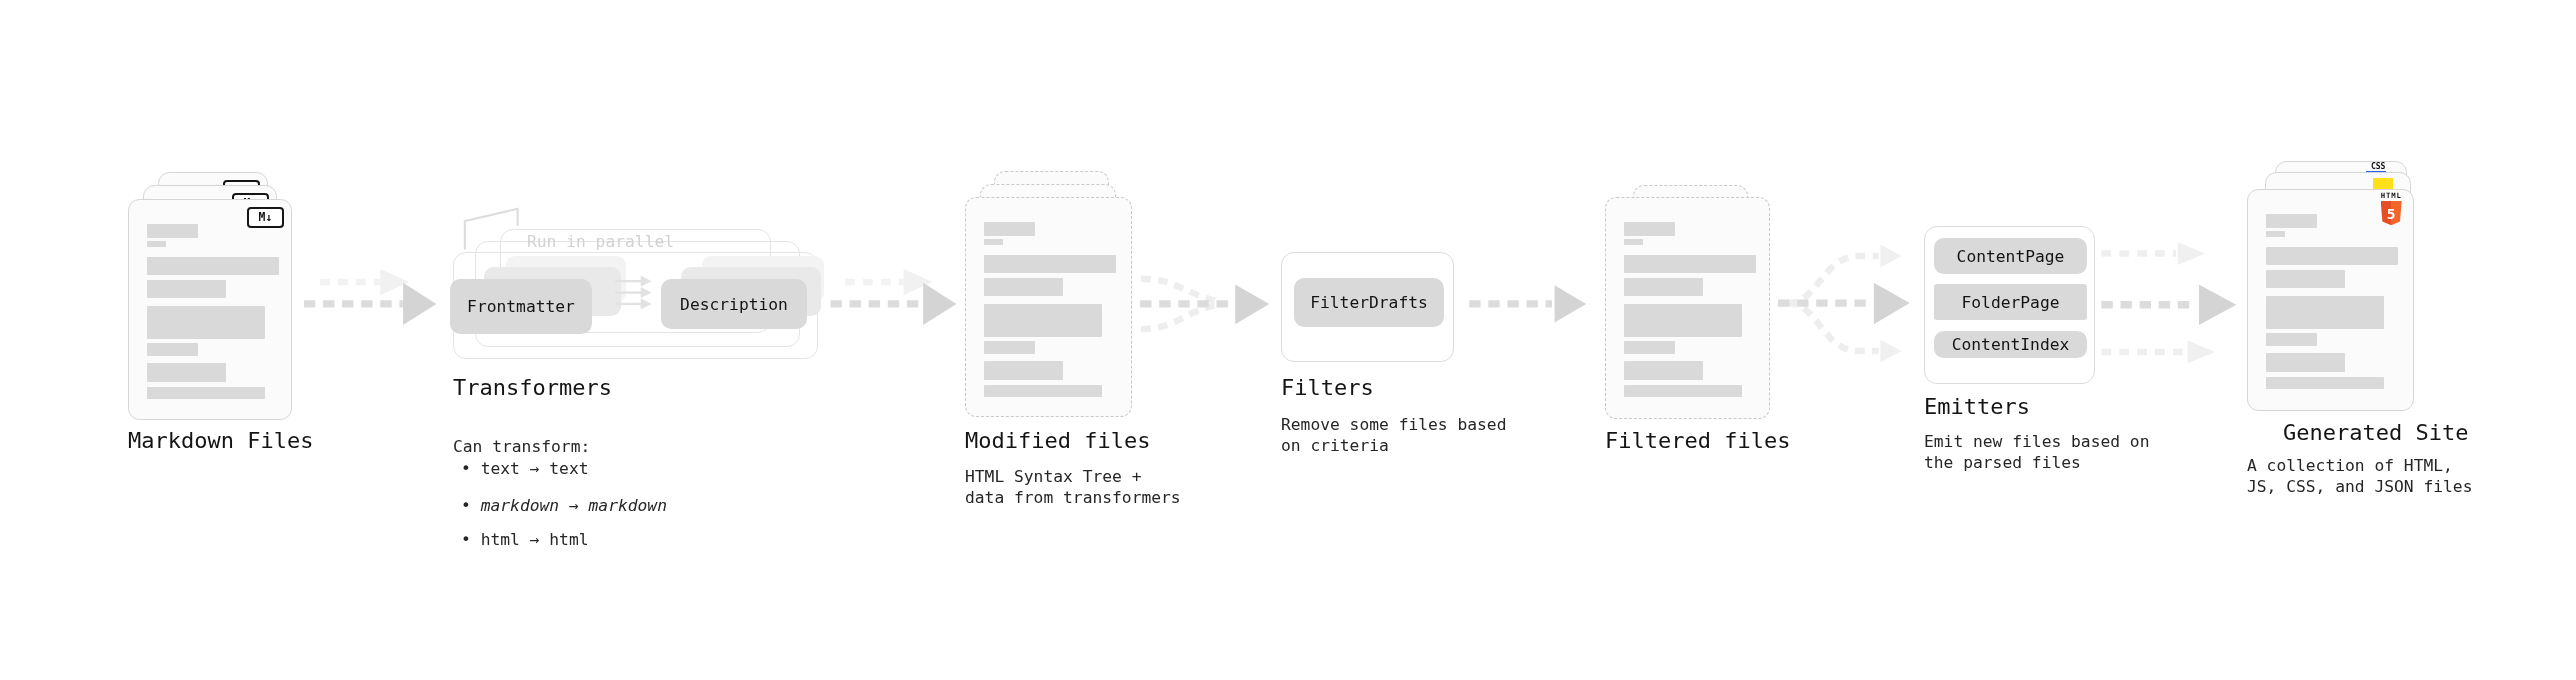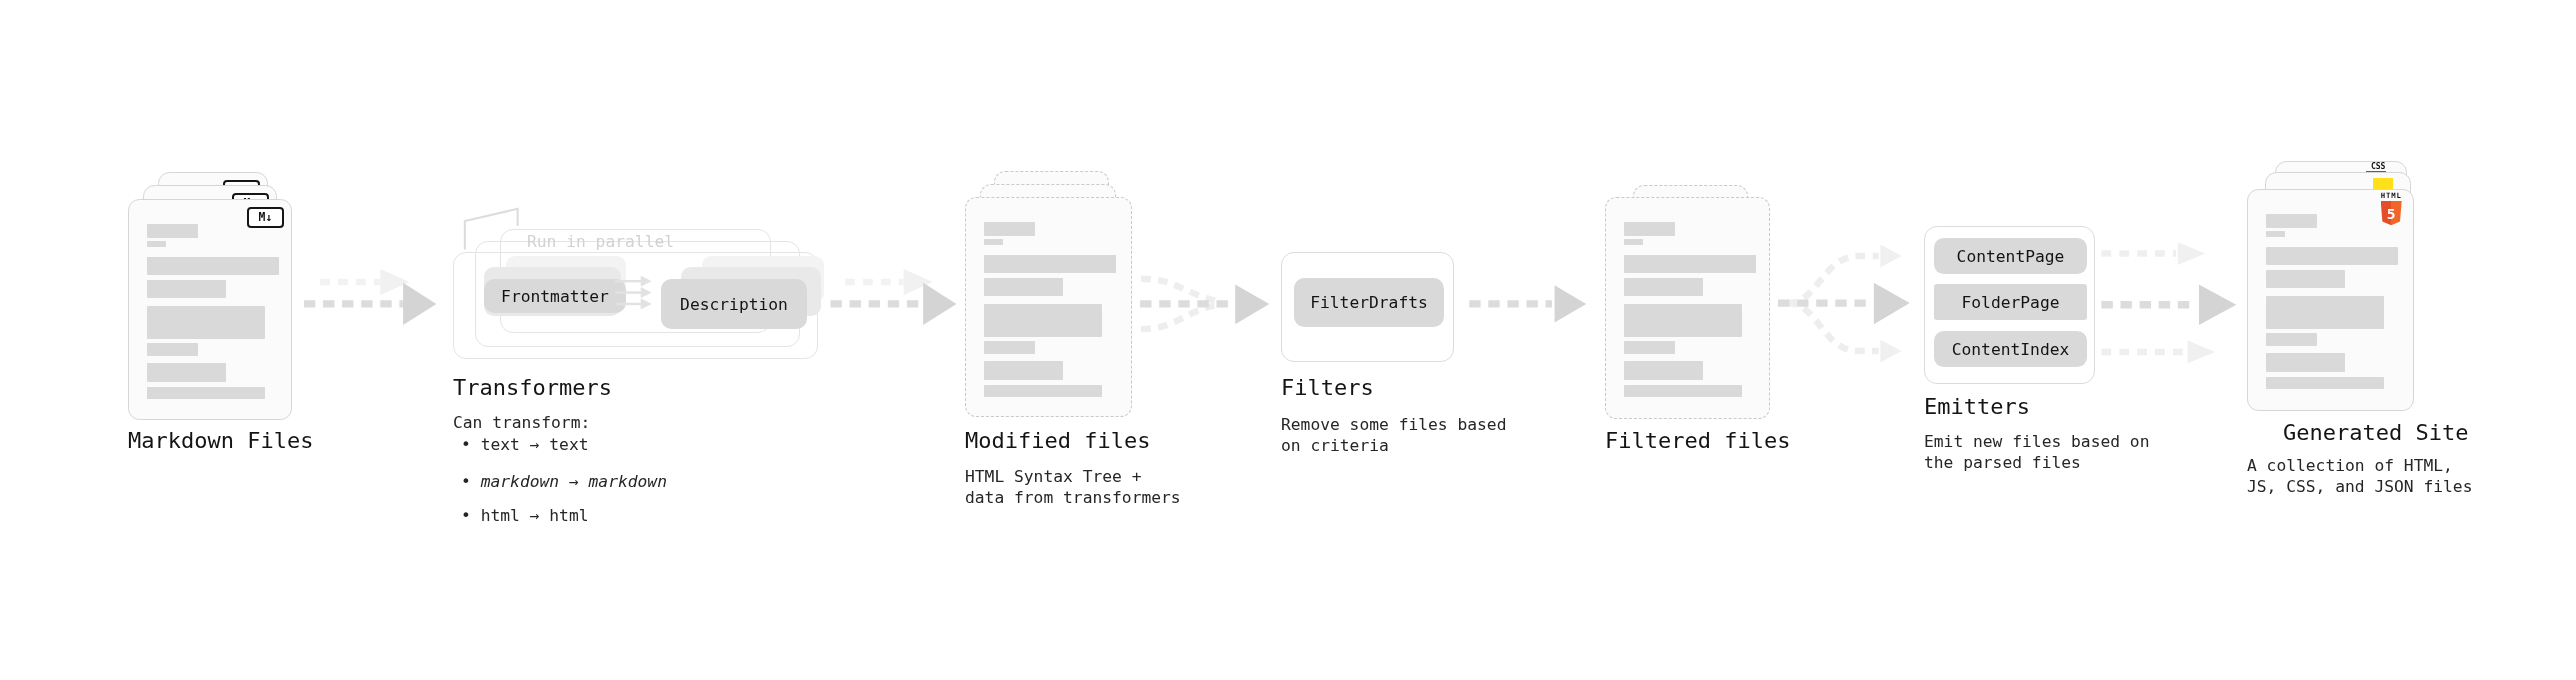--- a/index.html
+++ b/index.html
@@ -80,27 +80,27 @@
   <div>
     <div class="tbox" style="left:500px;top:229px;width:271px;height:104px;"></div>
     <div class="tbox" style="left:475px;top:241px;width:325px;height:106px;"></div>
     <div class="tbox" style="left:453px;top:252px;width:365px;height:107px;"></div>
 
     <div class="ghost2" style="left:506px;top:256px;width:120px;height:46px;"></div>
     <div class="ghost1" style="left:484px;top:267px;width:137px;height:49px;"></div>
     <div class="ghost2" style="left:702px;top:256px;width:122px;height:46px;"></div>
     <div class="ghost1" style="left:681px;top:267px;width:140px;height:49px;"></div>
 
-    <div class="chip" style="left:484px;top:279px;width:142px;height:34px;">Frontmatter</div>
+    <div class="chip" style="left:450px;top:279px;width:142px;height:55px;">Frontmatter</div>
     <div class="chip" style="left:661px;top:279px;width:146px;height:50px;">Description</div>
 
     <div class="callout">Run in parallel</div>
 
     <div class="sec-title" style="left:453px;top:375px;">Transformers</div>
-    <div class="sec-desc" style="left:453px;top:412px;">
+    <div class="sec-desc" style="left:453px;top:436px;">
       <div>Can transform:</div>
       <div style="padding-left:8.1px;margin-top:0.8px;">• text → text</div>
       <div style="padding-left:8.1px;margin-top:16px;font-style:italic;">• markdown → markdown</div>
       <div style="padding-left:8.1px;margin-top:13px;">• html → html</div>
     </div>
   </div>
 
   <div>
     <div class="fcard dashed" style="left:994px;top:171px;width:115px;"></div>
     <div class="fcard dashed" style="left:980px;top:184px;width:136px;"></div>
@@ -143,21 +143,21 @@
       <div class="b b7"></div>
       <div class="b b8"></div>
     </div>
     <div class="sec-title" style="left:1605px;top:428px;">Filtered files</div>
   </div>
 
   <div>
     <div class="panel" style="left:1924px;top:226px;width:171px;height:158px;"></div>
     <div class="chip" style="left:1934px;top:238px;width:153px;height:36px;border-radius:9.8px;">ContentPage</div>
     <div class="chip" style="left:1934px;top:284px;width:153px;height:36px;border-radius:3px;">FolderPage</div>
-    <div class="chip" style="left:1934px;top:331px;width:153px;height:36px;border-radius:9.8px;">ContentIndex</div>
+    <div class="chip" style="left:1934px;top:331px;width:153px;height:27px;border-radius:9.8px;">ContentIndex</div>
     <div class="sec-title" style="left:1924px;top:394px;">Emitters</div>
     <div class="sec-desc" style="left:1924px;top:431px;">
       <div>Emit new files based on</div>
       <div>the parsed files</div>
     </div>
   </div>
 
   <div>
     <div class="fcard" style="left:2275px;top:161px;width:132px;"></div>
     <div class="css-badge">

